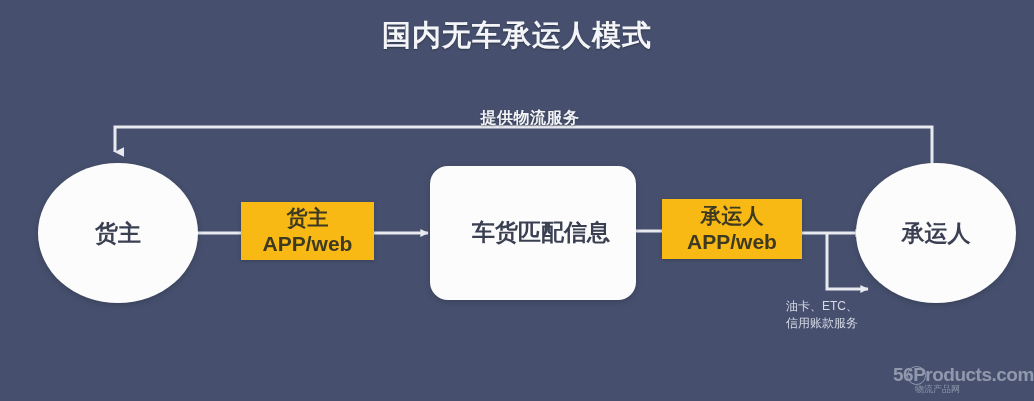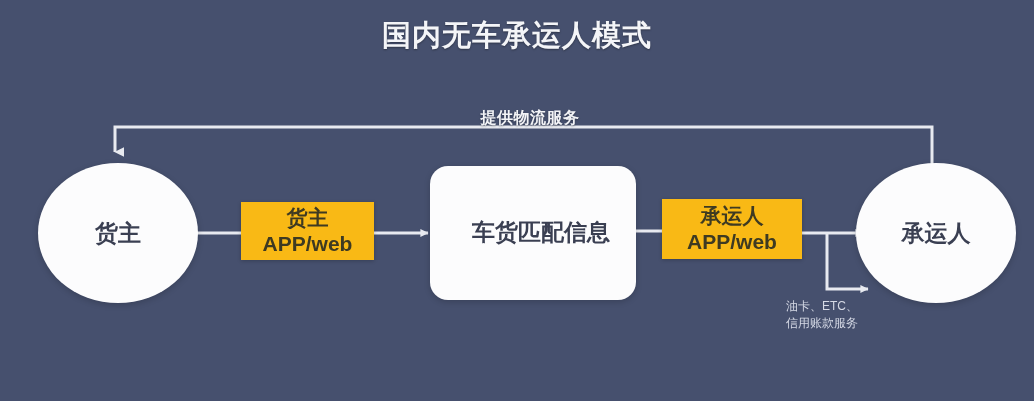--- a/index.html
+++ b/index.html
@@ -244,14 +244,19 @@
 
   <div class="circle-node" id="node-carrier">
     <div>
       <div>承运人</div>
     </div>
   </div>
 
   <div class="service-note">油卡、ETC、
 信用账款服务</div>
 
+  <div class="watermark">
+    <div class="wm-globe"></div>
+    <div class="wm-main">56Products.com</div>
+    <div class="wm-sub">物流产品网</div>
+  </div>
 
 </div>
 
 </body></html>

